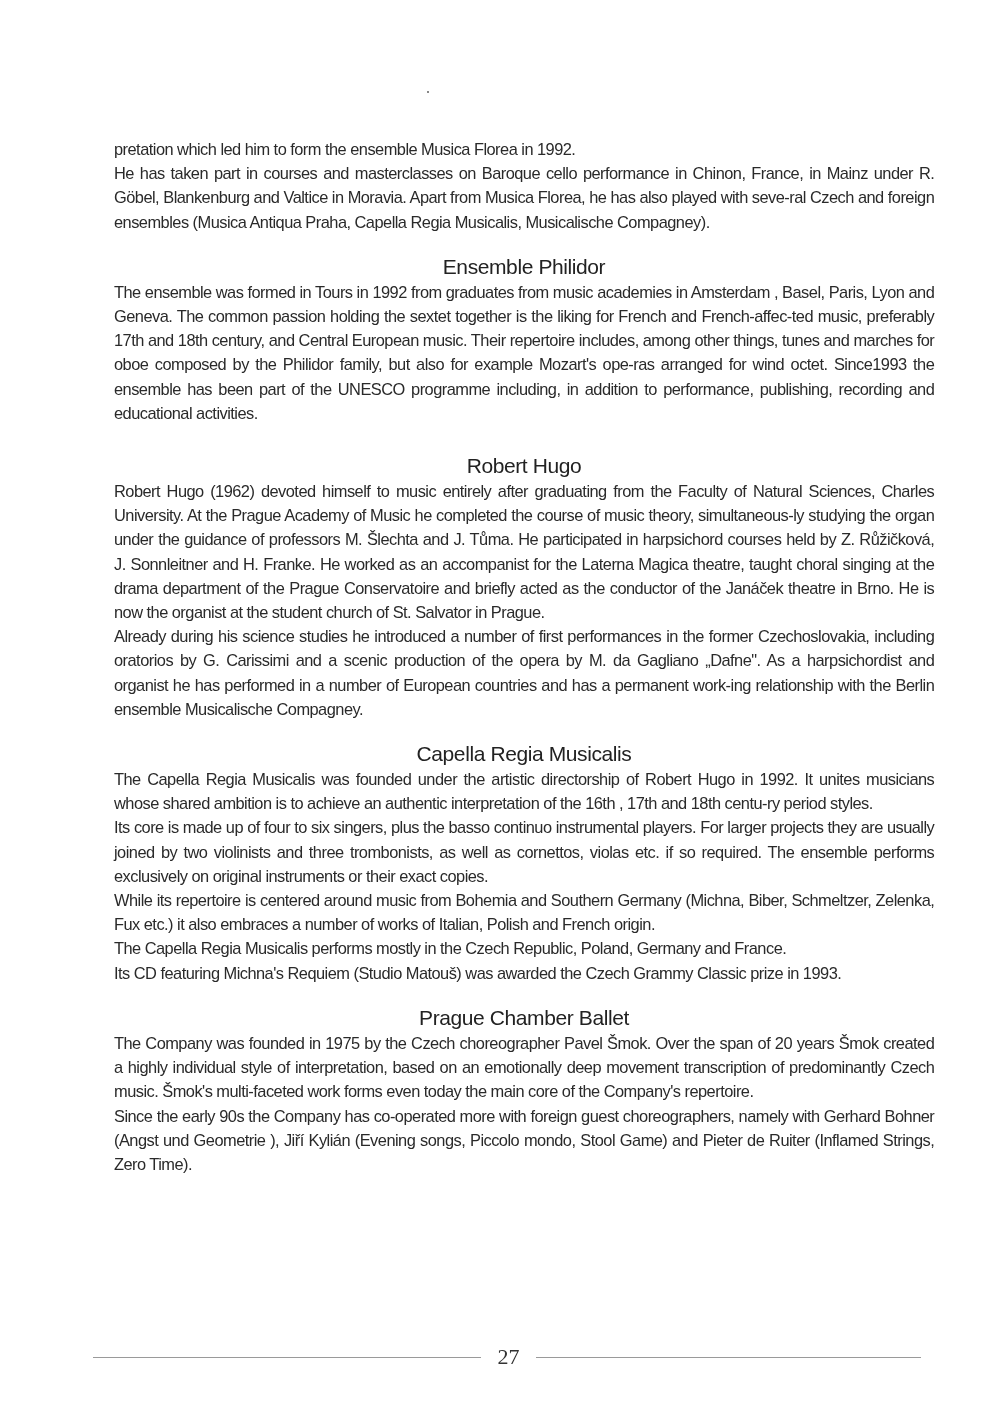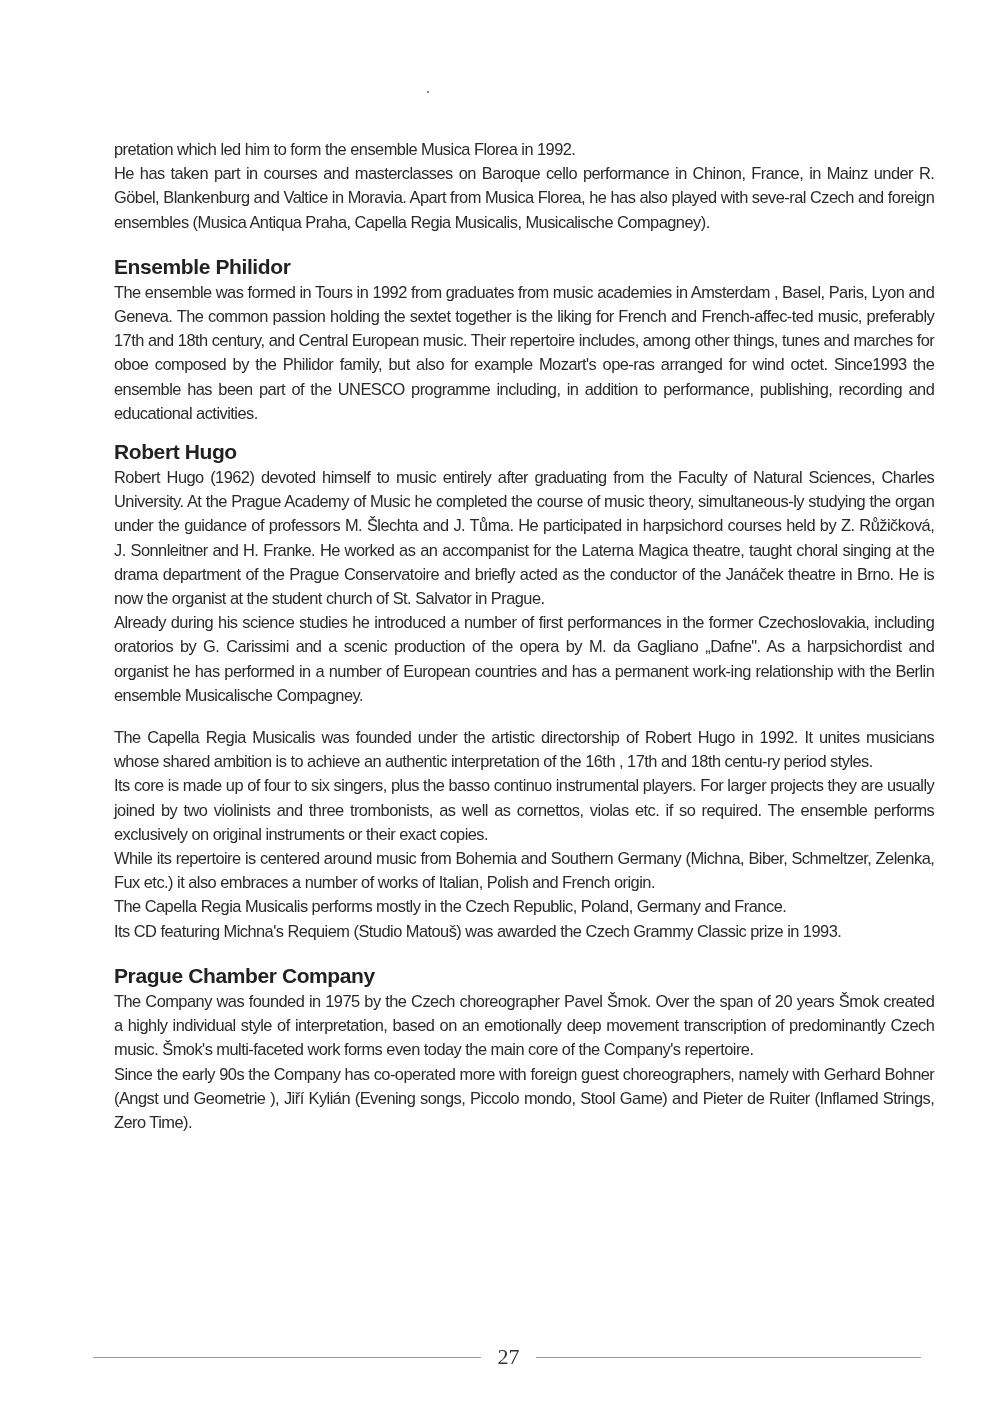--- a/index.html
+++ b/index.html
@@ -27,22 +27,23 @@
       text-align: justify;
       margin: 0;
       letter-spacing: -0.55px;
       word-spacing: 0px;
       transform: scaleX(0.965);
       transform-origin: left top;
       width: 850px;
     }
     .heading {
       font-family: "Liberation Sans", "DejaVu Sans", sans-serif;
-      font-weight: bold;
+      font-weight: normal;
       font-size: 21px;
+      text-align: center;
       margin: 0;
       color: #222222;
       letter-spacing: -0.4px;
       line-height: 28px;
     }
     .section {
       margin: 0;
     }
     .footer {
       position: absolute;
@@ -89,36 +90,37 @@
   <div class="section">
     <p class="para">pretation which led him to form the ensemble Musica Florea in 1992.</p>
     <p class="para">He has taken part in courses and masterclasses on Baroque cello performance in Chinon, France, in Mainz under R. Göbel, Blankenburg and Valtice in Moravia. Apart from Musica Florea, he has also played with seve-ral Czech and foreign ensembles (Musica Antiqua Praha, Capella Regia Musicalis, Musicalische Compagney).</p>
   </div>
 
   <div class="section" style="margin-top:18px;">
     <h2 class="heading">Ensemble Philidor</h2>
     <p class="para">The ensemble was formed in Tours in 1992 from graduates from music academies in Amsterdam , Basel, Paris, Lyon and Geneva. The common passion holding the sextet together is the liking for French and French-affec-ted music, preferably 17th and 18th century, and Central European music. Their repertoire includes, among other things, tunes and marches for oboe composed by the Philidor family, but also for example Mozart's ope-ras arranged for wind octet. Since1993 the ensemble has been part of the UNESCO programme including, in addition to performance, publishing, recording and educational activities.</p>
   </div>
 
-  <div class="section" style="margin-top:12px;">
+  <div class="section" style="margin-top:26px;">
     <h2 class="heading">Robert Hugo</h2>
     <p class="para">Robert Hugo (1962) devoted himself to music entirely after graduating from the Faculty of Natural Sciences, Charles University. At the Prague Academy of Music he completed the course of music theory, simultaneous-ly studying the organ under the guidance of professors M. Šlechta and J. Tůma. He participated in harpsichord courses held by Z. Růžičková, J. Sonnleitner and H. Franke. He worked as an accompanist for the Laterna Magica theatre, taught choral singing at the drama department of the Prague Conservatoire and briefly acted as the conductor of the Janáček theatre in Brno. He is now the organist at the student church of St. Salvator in Prague.</p>
     <p class="para">Already during his science studies he introduced a number of first performances in the former Czechoslovakia, including oratorios by G. Carissimi and a scenic production of the opera by M. da Gagliano „Dafne". As a harpsichordist and organist he has performed in a number of European countries and has a permanent work-ing relationship with the Berlin ensemble Musicalische Compagney.</p>
   </div>
 
   <div class="section" style="margin-top:18px;">
+    <h2 class="heading">Capella Regia Musicalis</h2>
     <p class="para">The Capella Regia Musicalis was founded under the artistic directorship of Robert Hugo in 1992. It unites musicians whose shared ambition is to achieve an authentic interpretation of the 16th , 17th and 18th centu-ry period styles.</p>
     <p class="para">Its core is made up of four to six singers, plus the basso continuo instrumental players. For larger projects they are usually joined by two violinists and three trombonists, as well as cornettos, violas etc. if so required.  The ensemble performs exclusively on original instruments or their exact copies.</p>
     <p class="para">While its repertoire is centered around music from Bohemia and Southern Germany (Michna, Biber, Schmeltzer, Zelenka, Fux etc.) it also embraces a number of works of Italian, Polish and French origin.</p>
     <p class="para">The Capella Regia Musicalis performs mostly in the Czech Republic, Poland, Germany and France.</p>
     <p class="para">Its CD featuring Michna's Requiem (Studio Matouš) was awarded the Czech Grammy Classic prize in 1993.</p>
   </div>
 
   <div class="section" style="margin-top:18px;">
-    <h2 class="heading">Prague Chamber Company</h2>
+    <h2 class="heading">Prague Chamber Ballet</h2>
     <p class="para">The Company was founded in 1975 by the Czech choreographer Pavel Šmok. Over the span of 20 years Šmok created a highly individual style of interpretation, based on an emotionally deep movement transcription of predominantly Czech music. Šmok's multi-faceted work forms even today the main core of the Company's repertoire.</p>
     <p class="para"> Since the early 90s the Company has co-operated more with foreign guest choreographers, namely with Gerhard Bohner (Angst und Geometrie ), Jiří Kylián (Evening songs, Piccolo mondo, Stool Game) and Pieter de Ruiter (Inflamed Strings, Zero Time).</p>
   </div>
 
 </div>
 
 <div class="footer">
   <div class="rule left"></div>
   <div class="pagenum">27</div>
   <div class="rule right"></div>

